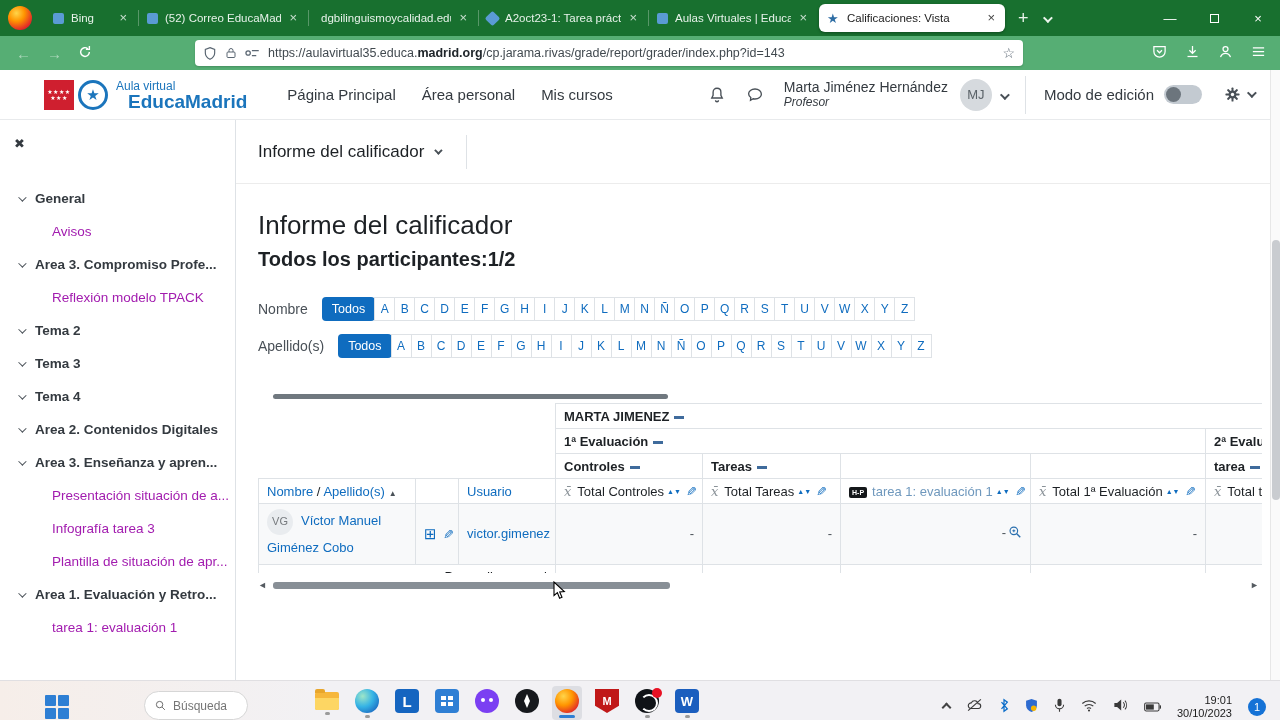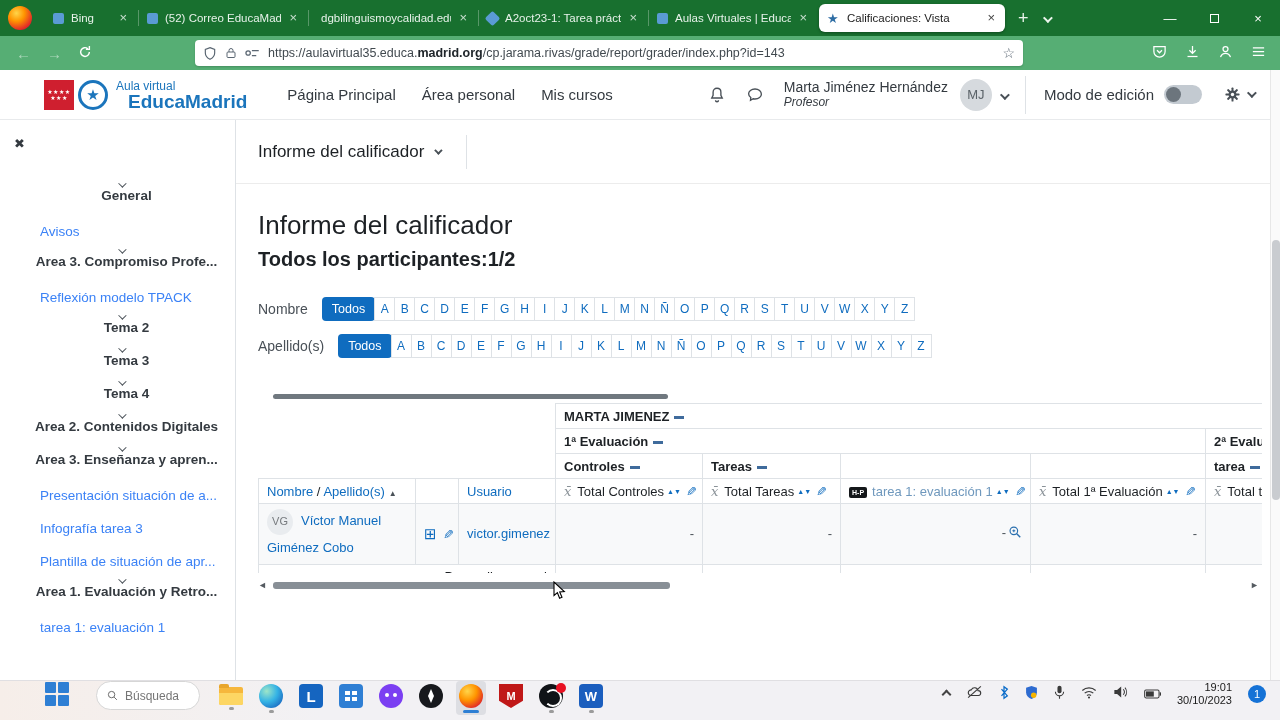--- a/index.html
+++ b/index.html
@@ -58,22 +58,22 @@
   .vdiv { width:1px; height:38px; background:#dee2e6; margin-right:18px; }
   .editmode { font-size:15px; color:#343a40; margin-right:10px; }
   .toggle { width:38px; height:19px; border-radius:10px; background:#c3cad1; position:relative; margin-right:22px; }
   .toggle .knob { position:absolute; left:2px; top:2px; width:15px; height:15px; border-radius:50%; background:#6c757d; }
   .gearwrap { display:flex; align-items:center; gap:6px; color:#495057; }
 
   
   .sidebar { position:absolute; left:0; top:120px; width:236px; height:560px; background:#fff; border-right:1px solid #dee2e6; }
   .drawer-close { position:absolute; left:14px; top:16px; font-size:13px; color:#343a40; font-weight:bold; }
   .snavlist { position:absolute; top:62px; left:0; width:100%; }
-  .snav { height:33px; display:flex; align-items:center; font-size:13.5px; color:#3b82f6; padding-left:40px; white-space:nowrap; }
-  .snav.sec { font-weight:bold; color:#343a40; padding-left:18px;flex-direction:column; }
+  .snav { height:33px; display:flex; align-items:center; font-size:13.5px; color:#a21caf; padding-left:52px; white-space:nowrap; }
+  .snav.sec { font-weight:bold; color:#343a40; padding-left:18px; }
   .snav.sec .chv { width:6px; height:6px; border-width:1.6px; color:#495057; margin-right:11px; transform:rotate(45deg) translateY(-2px); }
 
   
   .main { position:absolute; left:236px; top:120px; width:1034px; height:560px; background:#fff; }
   .secnav { height:64px; display:flex; align-items:center; padding-left:22px; border-bottom:1px solid #ececec; }
   .secnav .title { font-size:17px; color:#1d2125; font-weight:500; }
   .secnav .chv { color:#495057; margin-left:10px; width:6px; height:6px; }
   .secnav .div { width:1px; height:34px; background:#dee2e6; margin-left:26px; }
   .content { padding:0 22px; }
   h1.pagetitle { margin-top:26px; font-size:26px; font-weight:500; color:#1d2125; }
@@ -114,21 +114,21 @@
   .hscroll { position:absolute; left:22px; top:459px; width:1004px; height:12px; display:flex; align-items:center; }
   .harrow { color:#555b61; font-size:9px; width:12px; }
   .hscroll .thumb { position:absolute; left:15px; width:397px; height:7px; background:#888f96; border-radius:3px; }
 
   
   .vscroll { position:absolute; left:1270px; top:70px; width:10px; height:610px; background:#fafafa; border-left:1px solid #e7e7e7; }
   .vscroll .thumb { position:absolute; left:1px; top:170px; width:8px; height:260px; background:#c9ccd0; border-radius:4px; }
 
   
   .taskbar { position:absolute; left:0; top:680px; width:1280px; height:40px;
-             background:linear-gradient(90deg,#f6eee9,#f2f1f4 25%); border-top:1px solid #e0dfe2; display:flex; align-items:flex-start; }
+             background:linear-gradient(90deg,#f6eee9,#f2f1f4 25%); border-top:1px solid #e0dfe2; display:flex; align-items:flex-end;gap:48px; }
   .startbtn { width:26px; height:26px; margin-left:44px; display:grid; grid-template-columns:11px 11px; grid-gap:2px; align-content:center; justify-content:center; }
   .startbtn i { width:11px; height:11px; background:#2e7fd4; border-radius:1px; }
   .searchpill { margin-left:26px; width:104px; height:29px; background:#fff; border:1px solid #d6d6d6; border-radius:15px; display:flex; align-items:center; padding:0 10px; }
   .searchpill input { border:none; outline:none; width:64px; font-size:12px; color:#5f5f5f; font-family:inherit; background:transparent; }
   .apps { display:flex; align-items:flex-start; margin-left:16px; gap:10px; }
   .app { width:30px; height:34px; display:flex; flex-direction:column; align-items:center; position:relative; }
   .app .dot { width:5px; height:3px; border-radius:2px; background:#9b9b9b; margin-top:2px; }
   .app.active { background:#dddee3; border-radius:4px; }
   .app.active .bar { width:16px; height:3px; border-radius:2px; background:#2e7fd4; margin-top:2px; }
   .ic-folder { width:24px; height:18px; margin-top:6px; background:#f6b73c; border-radius:2px; position:relative; }

